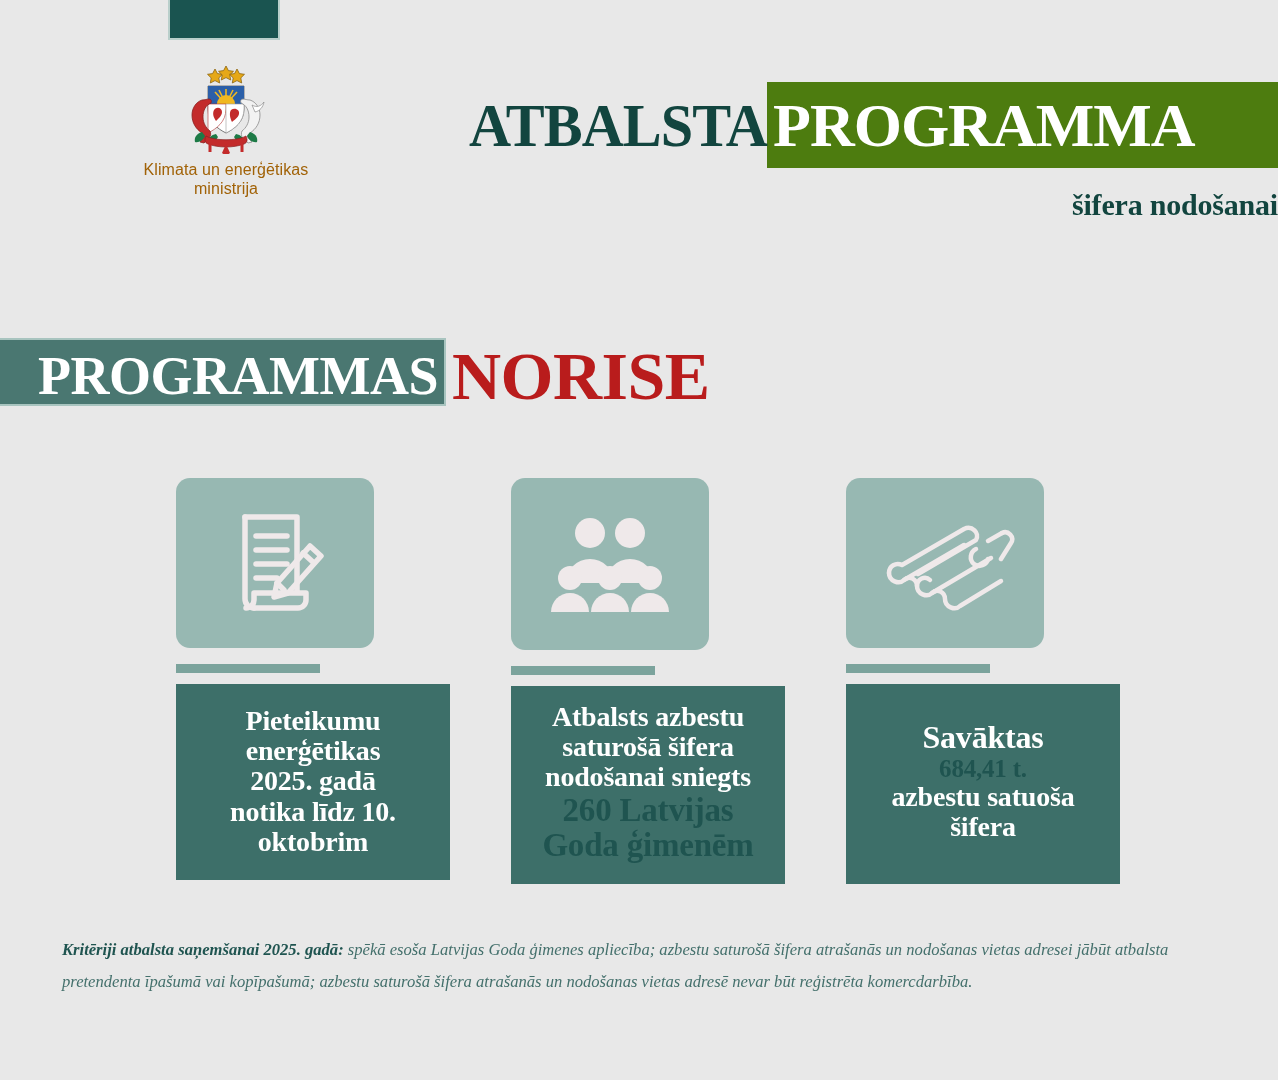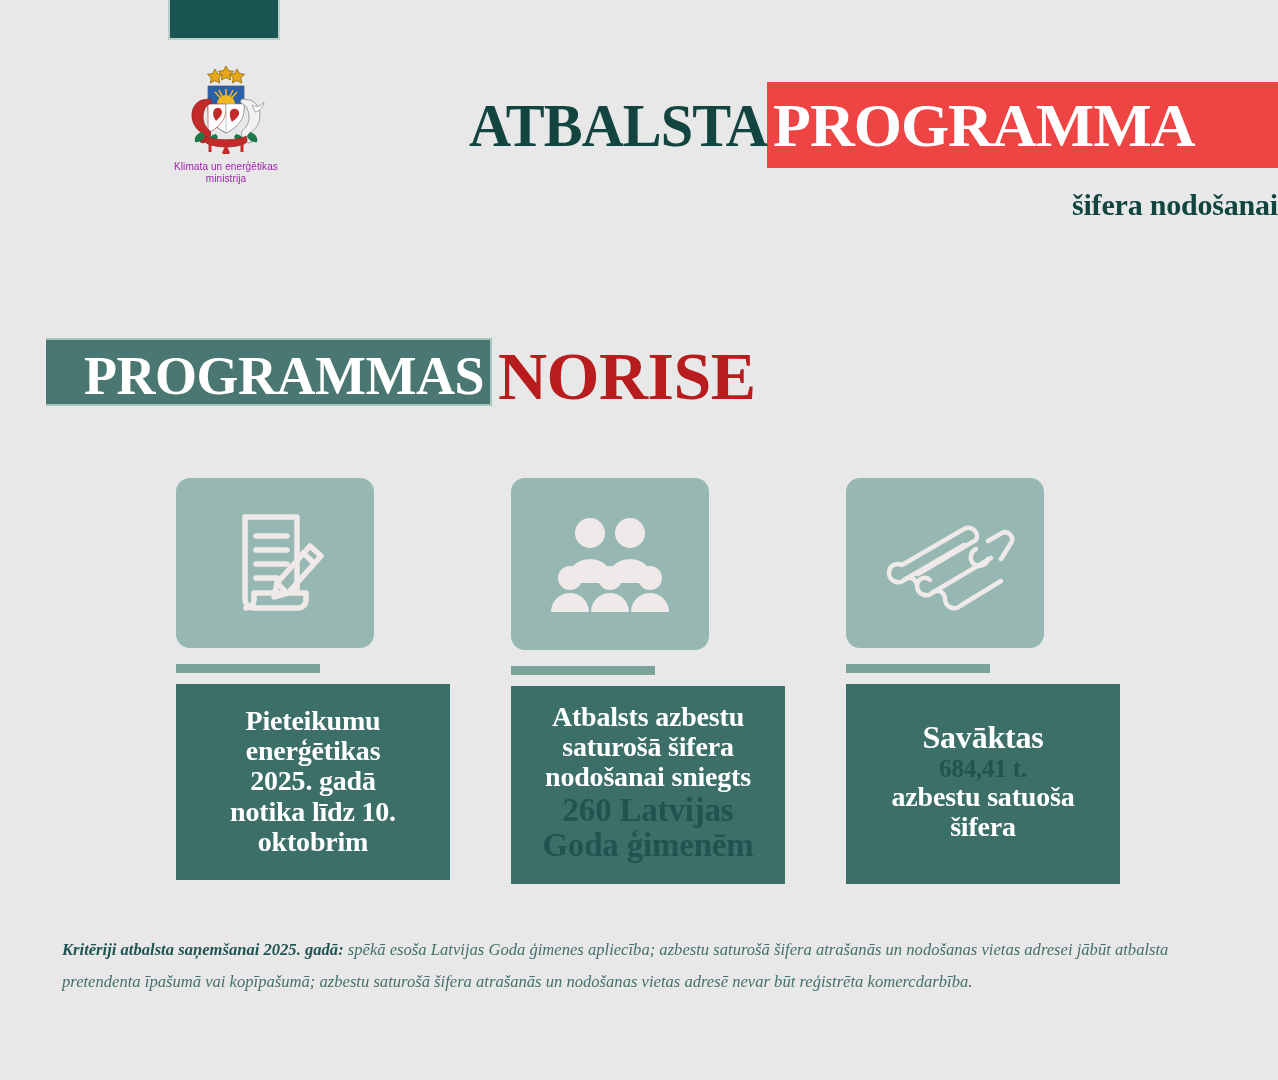--- a/index.html
+++ b/index.html
@@ -30,23 +30,23 @@
     position: absolute;
     left: 126px;
     top: 58px;
     width: 200px;
     text-align: center;
   }
   .coat-of-arms { width: 120px; height: 96px; display: block; margin: 0 auto; }
   .logo-caption {
     margin-top: 7px;
     font-family: "Liberation Sans", sans-serif;
-    font-size: 10px;
+    font-size: 16px;
     line-height: 1.18;
-    color: #a21caf;
+    color: #a16207;
     letter-spacing: .1px;
   }
 
   
   .header {
     position: absolute;
     left: 450px;
     top: 82px;
     width: 828px;
   }
@@ -61,21 +61,21 @@
     font-weight: 700;
     color: #12453f;
     letter-spacing: -1px;
     line-height: 86px;
     font-stretch: condensed;
     transform: scaleX(.94);
     transform-origin: right center;
     white-space: nowrap;
   }
   .title-box {
-    background: #ef4444;
+    background: #4d7c0f;
     color: #ffffff;
     font-size: 62px;
     font-weight: 700;
     letter-spacing: -1px;
     line-height: 86px;
     padding: 0 12px 0 6px;
     margin-left: 0;
     flex: 1 1 auto;
     text-align: left;
     white-space: nowrap;
@@ -93,21 +93,20 @@
   .subtitle span { display: block; }
 
   
   .section-heading {
     position: absolute;
     left: 0;
     top: 338px;
     display: flex;
     align-items: stretch;
     height: 68px;
-    padding-left: 46px;
   }
   .section-box {
     background: #4a7771;
     border: 2px solid #a8c4bf;
     border-left: none;
     color: #ffffff;
     font-size: 54px;
     font-weight: 700;
     line-height: 72px;
     padding: 0 6px 0 38px;

